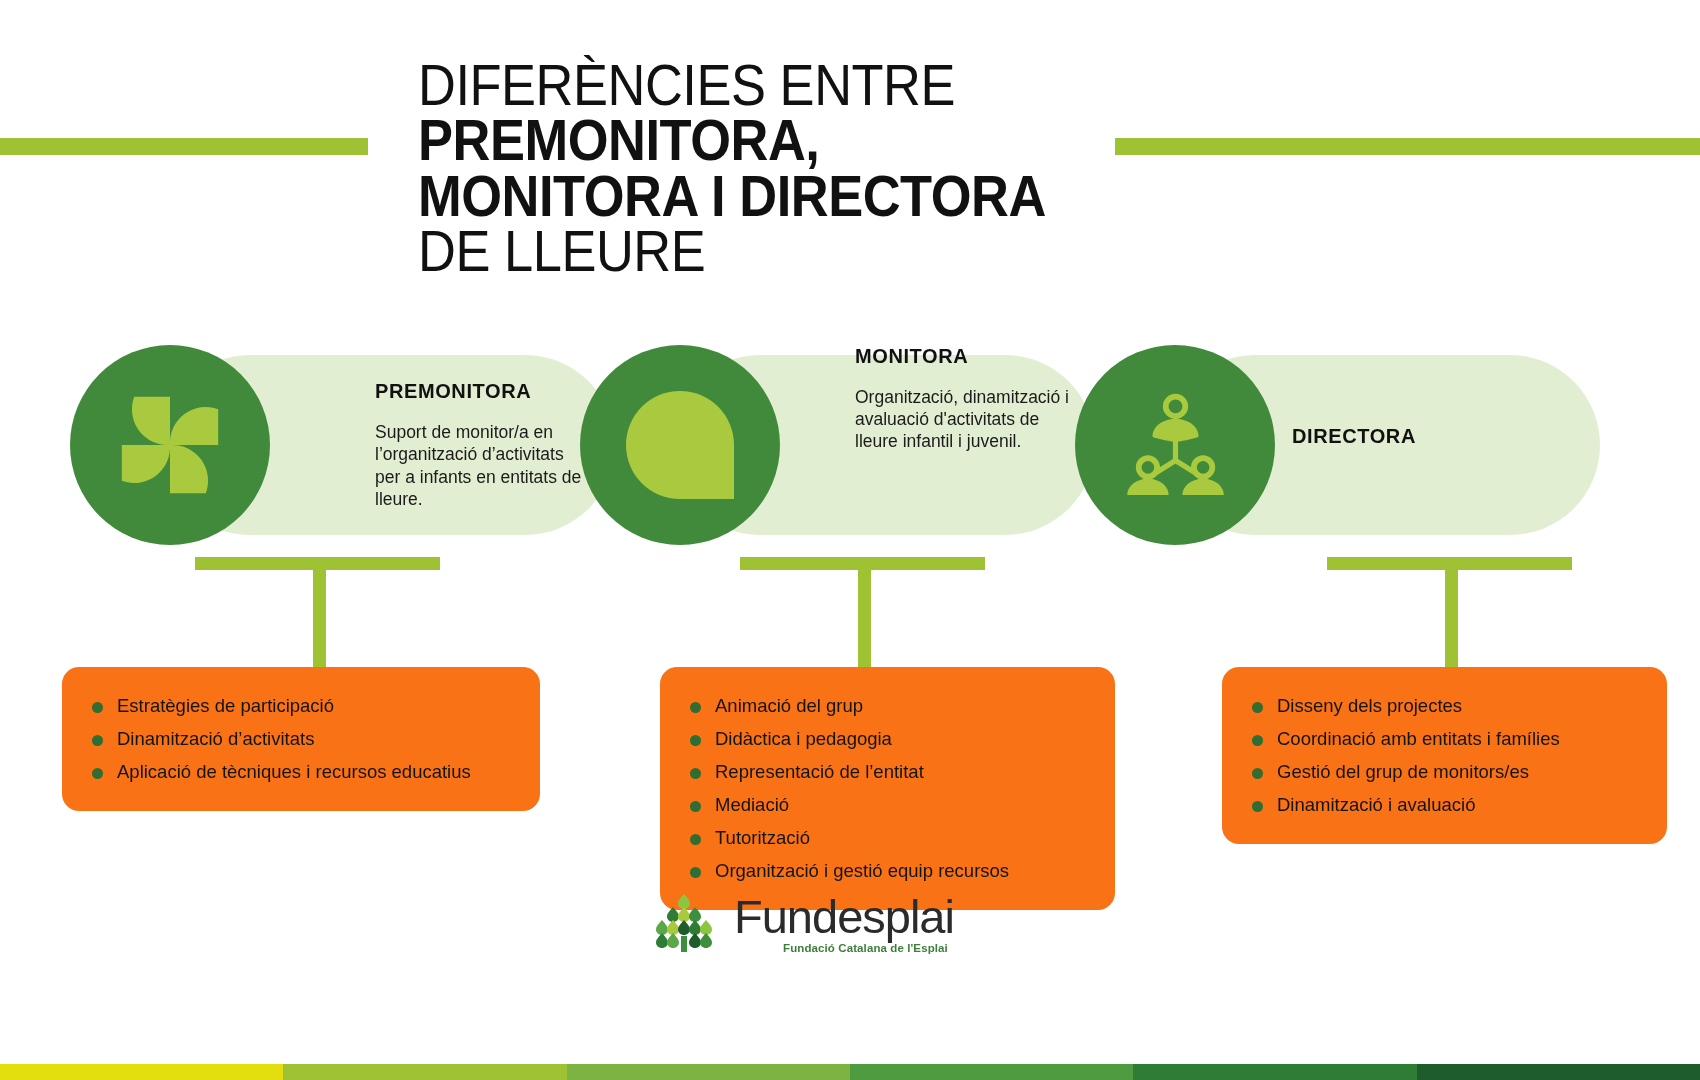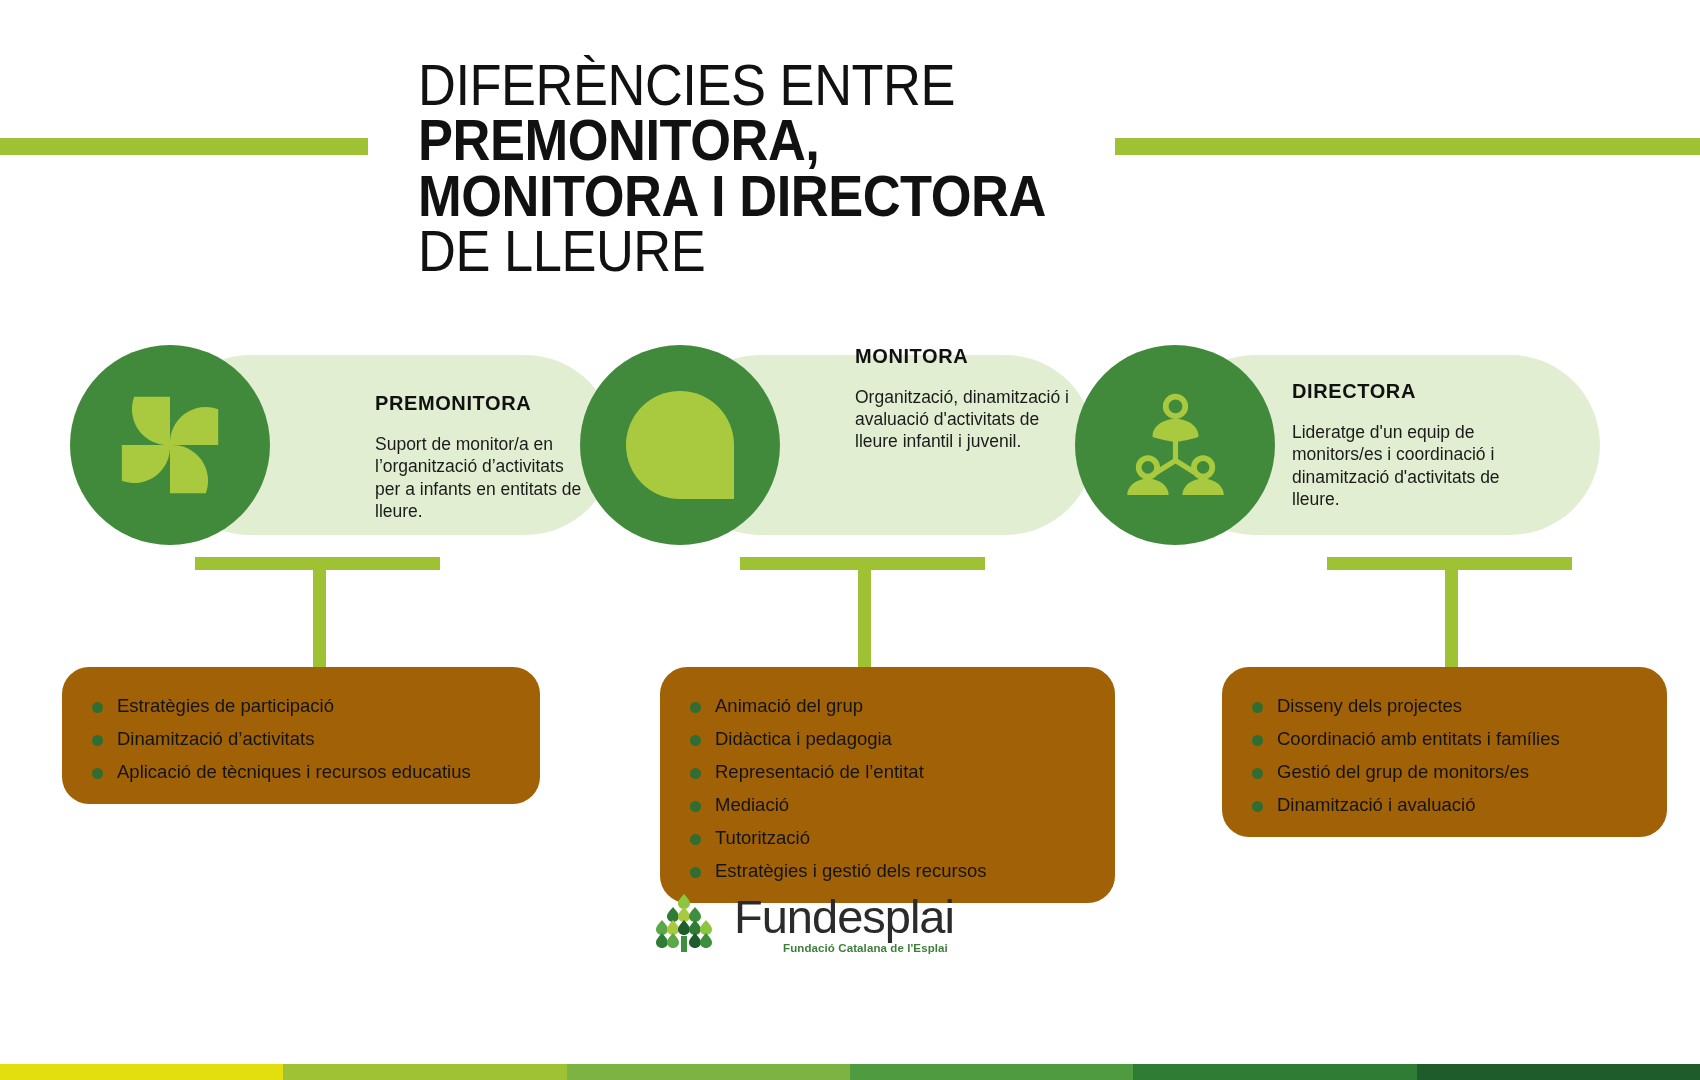--- a/index.html
+++ b/index.html
@@ -59,21 +59,21 @@
   .card-circle {
     position:absolute;
     left:0; top:0;
     width:200px; height:200px;
     border-radius:50%;
     background:#418a3c;
     display:flex; align-items:center; justify-content:center;
   }
   .card-body {
     position:absolute;
-    top:12px;
+    top:0;
     height:200px;
     display:flex;
     flex-direction:column;
     justify-content:center;
   }
   .card-title {
     font-size:20px;
     font-weight:700;
     color:#111111;
     letter-spacing:0.6px;
@@ -102,23 +102,23 @@
   }
   .conn-stem {
     position:absolute;
     width:13px;
     background:#9fc234;
   }
 
   
   .panel {
     position:absolute;
-    background:#a16207;
-    border-radius:27px;
-    padding:27px 0 11px 0;
+    background:#f97316;
+    border-radius:17px;
+    padding:27px 0 18px 0;
   }
   .bullet {
     display:flex;
     align-items:flex-start;
     padding:0 30px;
     margin:0 0 0 0;
     height:33px;
   }
   .bullet .dot {
     width:11px; height:11px;
@@ -230,21 +230,20 @@
   </div>
 </div>
 
 <div style="position:absolute; left:855px; top:345px; width:220px; height:200px; display:flex; flex-direction:column; ">
   <div class="card-title">MONITORA</div>
   <div class="card-desc">Organització, dinamització i avaluació d'activitats de lleure infantil i juvenil.</div>
 </div>
 
 <div style="position:absolute; left:1292px; top:345px; width:220px; height:200px; display:flex; flex-direction:column; justify-content:center;">
   <div class="card-title">DIRECTORA</div>
-  <div class="card-desc">Lideratge d'un equip de monitors/es i coordinació i dinamització d'activitats de lleure.</div>
 </div>
 
 <div class="conn-bar" style="left:195px;  top:557px; width:245px;"></div>
 <div class="conn-stem" style="left:313px;  top:557px; height:110px;"></div>
 
 <div class="conn-bar" style="left:740px;  top:557px; width:245px;"></div>
 <div class="conn-stem" style="left:858px;  top:557px; height:110px;"></div>
 
 <div class="conn-bar" style="left:1327px; top:557px; width:245px;"></div>
 <div class="conn-stem" style="left:1445px; top:557px; height:110px;"></div>
@@ -279,21 +278,21 @@
     <div class="bullet">
       <span class="dot"></span>
       <span class="btxt">Mediació</span>
     </div>
     <div class="bullet">
       <span class="dot"></span>
       <span class="btxt">Tutorització</span>
     </div>
     <div class="bullet">
       <span class="dot"></span>
-      <span class="btxt">Estratègies i gestió dels recursos</span>
+      <span class="btxt">Organització i gestió equip recursos</span>
     </div>
   </div>
 <div class="panel" id="panel3" style="left:1222px; top:667px; width:445px;">
     <div class="bullet">
       <span class="dot"></span>
       <span class="btxt">Disseny dels projectes</span>
     </div>
     <div class="bullet">
       <span class="dot"></span>
       <span class="btxt">Coordinació amb entitats i famílies</span>

